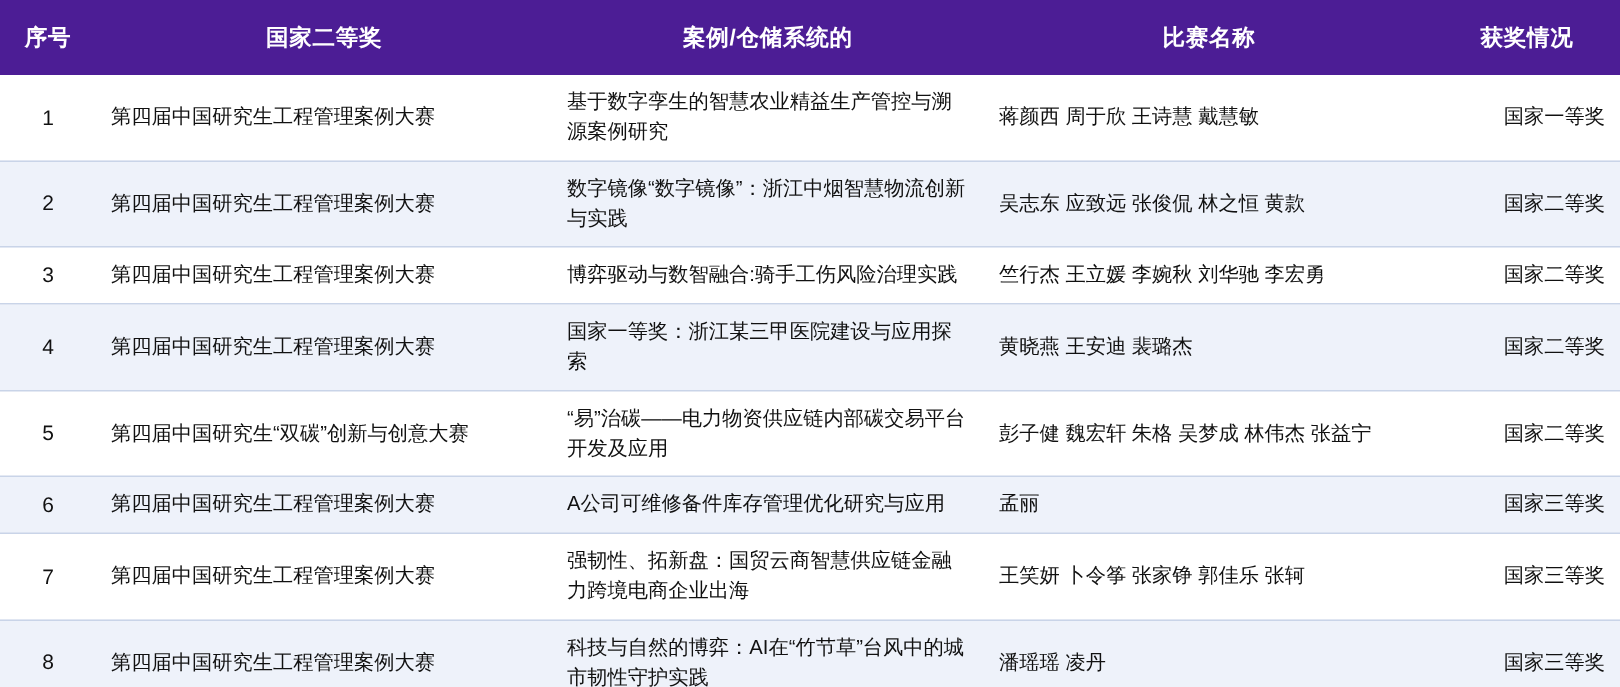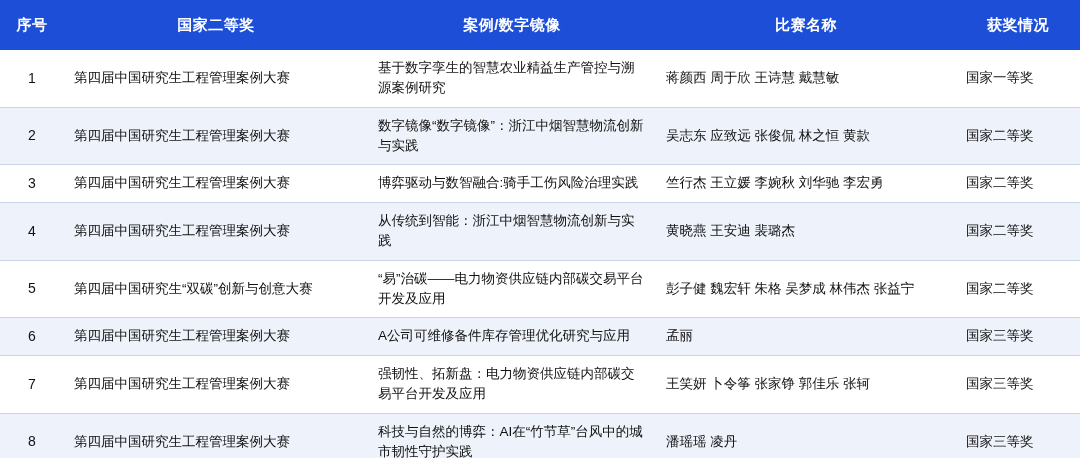--- a/index.html
+++ b/index.html
@@ -19,21 +19,21 @@
     border-collapse: collapse;
     table-layout: fixed;
   }
   table.award-table col.c-index { width: 64px; }
   table.award-table col.c-competition { width: 304px; }
   table.award-table col.c-project { width: 288px; }
   table.award-table col.c-members { width: 300px; }
   table.award-table col.c-award { width: 124px; }
 
   thead th {
-    background: #1d4ed8;
+    background: #4c1d95;
     color: #ffffff;
     font-size: 15px;
     font-weight: bold;
     height: 42px;
     padding: 4px 6px;
     text-align: center;
     vertical-align: middle;
     border: none;
     letter-spacing: 0.5px;
   }
@@ -58,21 +58,21 @@
   td.cell-competition {
     text-align: left;
   }
   td.cell-project {
     text-align: left;
   }
   td.cell-members {
     text-align: left;
   }
   td.cell-award {
-    text-align: left;
+    text-align: right;
     white-space: nowrap;
   }
   tbody tr:last-child td {
     border-bottom: none;
   }
 </style>
 </head>
 <body>
 
 <table class="award-table">
@@ -80,21 +80,21 @@
     <col class="c-index">
     <col class="c-competition">
     <col class="c-project">
     <col class="c-members">
     <col class="c-award">
   </colgroup>
   <thead>
     <tr>
       <th>序号</th>
       <th>国家二等奖</th>
-      <th>案例/数字镜像</th>
+      <th>案例/仓储系统的</th>
       <th>比赛名称</th>
       <th>获奖情况</th>
     </tr>
   </thead>
   <tbody>
     <tr class="row-odd">
       <td class="cell-index">1</td>
       <td class="cell-competition">第四届中国研究生工程管理案例大赛</td>
       <td class="cell-project">基于数字孪生的智慧农业精益生产管控与溯源案例研究</td>
       <td class="cell-members">蒋颜西 周于欣 王诗慧 戴慧敏</td>
@@ -110,42 +110,42 @@
     <tr class="row-odd">
       <td class="cell-index">3</td>
       <td class="cell-competition">第四届中国研究生工程管理案例大赛</td>
       <td class="cell-project">博弈驱动与数智融合:骑手工伤风险治理实践</td>
       <td class="cell-members">竺行杰 王立媛 李婉秋 刘华驰 李宏勇</td>
       <td class="cell-award">国家二等奖</td>
     </tr>
     <tr class="row-even">
       <td class="cell-index">4</td>
       <td class="cell-competition">第四届中国研究生工程管理案例大赛</td>
-      <td class="cell-project">从传统到智能：浙江中烟智慧物流创新与实践</td>
+      <td class="cell-project">国家一等奖：浙江某三甲医院建设与应用探索</td>
       <td class="cell-members">黄晓燕 王安迪 裴璐杰</td>
       <td class="cell-award">国家二等奖</td>
     </tr>
     <tr class="row-odd">
       <td class="cell-index">5</td>
       <td class="cell-competition">第四届中国研究生“双碳”创新与创意大赛</td>
       <td class="cell-project">“易”治碳——电力物资供应链内部碳交易平台开发及应用</td>
       <td class="cell-members">彭子健 魏宏轩 朱格 吴梦成 林伟杰 张益宁</td>
       <td class="cell-award">国家二等奖</td>
     </tr>
     <tr class="row-even">
       <td class="cell-index">6</td>
       <td class="cell-competition">第四届中国研究生工程管理案例大赛</td>
       <td class="cell-project">A公司可维修备件库存管理优化研究与应用</td>
       <td class="cell-members">孟丽</td>
       <td class="cell-award">国家三等奖</td>
     </tr>
     <tr class="row-odd">
       <td class="cell-index">7</td>
       <td class="cell-competition">第四届中国研究生工程管理案例大赛</td>
-      <td class="cell-project">强韧性、拓新盘：电力物资供应链内部碳交易平台开发及应用</td>
+      <td class="cell-project">强韧性、拓新盘：国贸云商智慧供应链金融力跨境电商企业出海</td>
       <td class="cell-members">王笑妍 卜令筝 张家铮 郭佳乐 张轲</td>
       <td class="cell-award">国家三等奖</td>
     </tr>
     <tr class="row-even">
       <td class="cell-index">8</td>
       <td class="cell-competition">第四届中国研究生工程管理案例大赛</td>
       <td class="cell-project">科技与自然的博弈：AI在“竹节草”台风中的城市韧性守护实践</td>
       <td class="cell-members">潘瑶瑶 凌丹</td>
       <td class="cell-award">国家三等奖</td>
     </tr>

